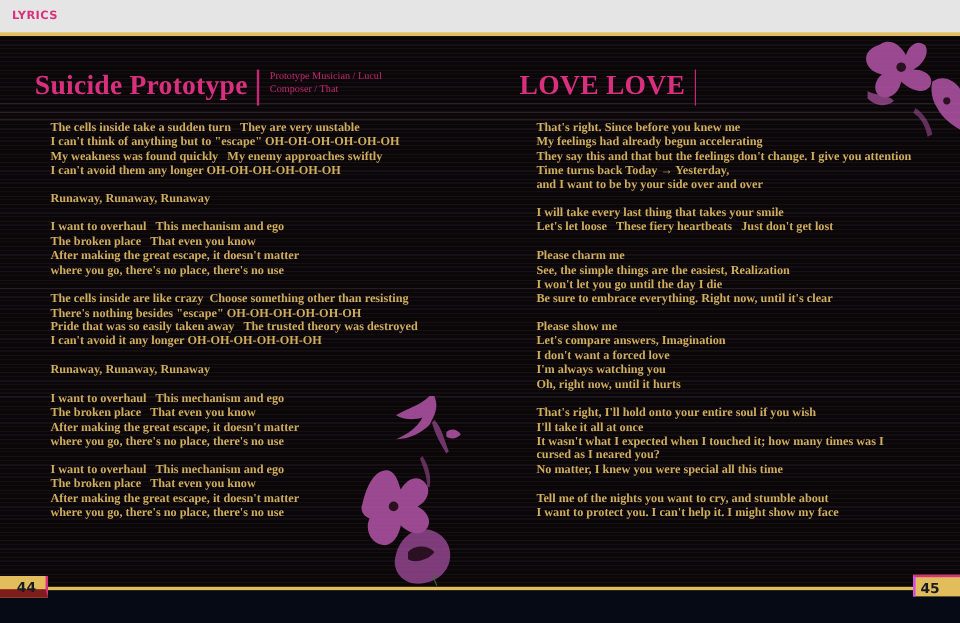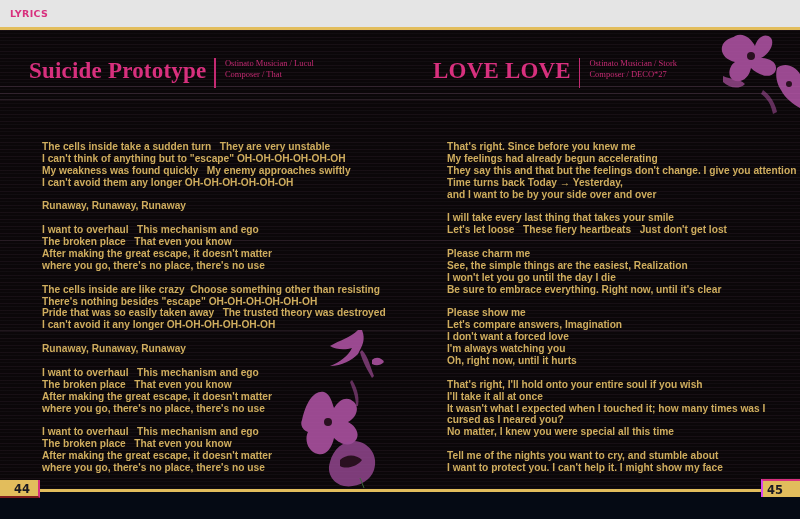--- a/index.html
+++ b/index.html
@@ -49,44 +49,44 @@
   .divider {
     width: 1.5px; height: 30px; background: #c42a72; margin: 0 9px 0 8px;
   }
   .credits {
     font-family: "Liberation Serif", "DejaVu Serif", serif;
     font-size: 8.5px; line-height: 11px; color: #c42a72;
   }
 
   .lyrics {
     position: absolute; top: 71px;
-    font-family: Liberation Sans, sans-serif;
+    font-family: Liberation Serif, serif;
     font-weight: bold; font-size: 10.2px; line-height: 11.9px;
-    color: #cfad5e; white-space: pre; margin-top: 40px;
+    color: #cfad5e; white-space: pre;
   }
   .lyrics .line { display: block; height: 11.9px; }
 
   .flower { position: absolute; }
 
   .gold-line-bottom {
     position: absolute; left: 0; top: 489px; width: 800px; height: 3px;
     background: #e2bd5c;
   }
   .bottombar {
     position: absolute; left: 0; top: 492px; width: 800px; height: 27px;
     background: #050a14;
   }
   .page-num {
     position: absolute; top: 480px; height: 18px; width: 40px;
     background: #e2bd5c;
     font-family: "DejaVu Sans", "Liberation Sans", sans-serif;
     font-weight: bold; font-size: 11.5px; color: #1a1a22;
     line-height: 18px;
   }
-  .page-num.left { left: 0; border-right: 2px solid #d8307e; border-bottom: 2px solid #7f1d1d; text-align: right; padding-right: 8px; }
+  .page-num.left { left: 0; border-right: 2px solid #d8307e; border-bottom: 7px solid #7f1d1d; text-align: right; padding-right: 8px; }
   .page-num.right { left: 761px; border-left: 2px solid #d946ef; border-top: 2px solid #d8307e; text-align: left; padding-left: 4px; width: 50px; top: 479px; }
 </style>
 </head>
 <body>
 
 <div class="topbar">
   <span class="left-label">LYRICS</span>
   <span class="right-label">SUICIDE PROTOTYPE/LOVE SCOPE</span>
 </div>
 <div class="gold-line-top"></div>
@@ -96,21 +96,21 @@
   <div class="streak" style="top:56px"></div>
   <div class="streak" style="top:63px"></div>
   <div class="streak" style="top:69px"></div>
   <div class="streak" style="top:210px;opacity:.6"></div>
   <div class="streak" style="top:300px;opacity:.7"></div>
 
   <div class="song-header" style="left:29px;">
     <span class="song-title">Suicide Prototype</span>
     <span class="divider"></span>
     <div class="credits">
-      <div>Ostinato Musician / Lucul</div>
+      <div>Prototype Musician / Lucul</div>
       <div>Composer / That</div>
     </div>
   </div>
 
   <div class="lyrics" id="lyrics-left" style="left:42px;"><span class="line">The cells inside take a sudden turn   They are very unstable</span><span class="line">I can't think of anything but to "escape" OH-OH-OH-OH-OH-OH</span><span class="line">My weakness was found quickly   My enemy approaches swiftly</span><span class="line">I can't avoid them any longer OH-OH-OH-OH-OH-OH</span><span class="line"></span><span class="line">Runaway, Runaway, Runaway</span><span class="line"></span><span class="line">I want to overhaul   This mechanism and ego</span><span class="line">The broken place   That even you know</span><span class="line">After making the great escape, it doesn't matter</span><span class="line">where you go, there's no place, there's no use</span><span class="line"></span><span class="line">The cells inside are like crazy  Choose something other than resisting</span><span class="line">There's nothing besides "escape" OH-OH-OH-OH-OH-OH</span><span class="line">Pride that was so easily taken away   The trusted theory was destroyed</span><span class="line">I can't avoid it any longer OH-OH-OH-OH-OH-OH</span><span class="line"></span><span class="line">Runaway, Runaway, Runaway</span><span class="line"></span><span class="line">I want to overhaul   This mechanism and ego</span><span class="line">The broken place   That even you know</span><span class="line">After making the great escape, it doesn't matter</span><span class="line">where you go, there's no place, there's no use</span><span class="line"></span><span class="line">I want to overhaul   This mechanism and ego</span><span class="line">The broken place   That even you know</span><span class="line">After making the great escape, it doesn't matter</span><span class="line">where you go, there's no place, there's no use</span></div>
 
   <svg class="flower" style="left:300px; top:280px;" width="100" height="180" viewBox="0 0 100 180">
     <g fill="#b455a8" opacity="0.85">
       <path d="M58,20 C50,28 40,30 30,36 C36,40 46,40 52,38 C48,46 40,52 30,56 C42,56 52,50 58,44 C62,36 66,30 62,20 Z"></path>
       <path d="M62,40 C68,46 70,56 74,66 L72,68 C66,58 62,50 60,42 Z" opacity=".7"></path>
@@ -124,24 +124,20 @@
     <g fill="#2a1020">
       <circle cx="28" cy="112" r="4"></circle>
       <path d="M40,150 C46,144 56,144 62,150 C58,156 46,160 40,156 Z"></path>
     </g>
     <path d="M60,168 L64,178" stroke="#3c6a3a" stroke-width="1"></path>
   </svg>
 
   <div class="song-header" style="left:433px;">
     <span class="song-title">LOVE LOVE</span>
     <span class="divider"></span>
-    <div class="credits">
-      <div>Ostinato Musician / Stork</div>
-      <div>Composer / DECO*27</div>
-    </div>
   </div>
 
   <div class="lyrics" id="lyrics-right" style="left:447px;"><span class="line">That's right. Since before you knew me</span><span class="line">My feelings had already begun accelerating</span><span class="line">They say this and that but the feelings don't change. I give you attention</span><span class="line">Time turns back Today → Yesterday,</span><span class="line">and I want to be by your side over and over</span><span class="line"></span><span class="line">I will take every last thing that takes your smile</span><span class="line">Let's let loose   These fiery heartbeats   Just don't get lost</span><span class="line"></span><span class="line">Please charm me</span><span class="line">See, the simple things are the easiest, Realization</span><span class="line">I won't let you go until the day I die</span><span class="line">Be sure to embrace everything. Right now, until it's clear</span><span class="line"></span><span class="line">Please show me</span><span class="line">Let's compare answers, Imagination</span><span class="line">I don't want a forced love</span><span class="line">I'm always watching you</span><span class="line">Oh, right now, until it hurts</span><span class="line"></span><span class="line">That's right, I'll hold onto your entire soul if you wish</span><span class="line">I'll take it all at once</span><span class="line">It wasn't what I expected when I touched it; how many times was I</span><span class="line">cursed as I neared you?</span><span class="line">No matter, I knew you were special all this time</span><span class="line"></span><span class="line">Tell me of the nights you want to cry, and stumble about</span><span class="line">I want to protect you. I can't help it. I might show my face</span></div>
 
   <svg class="flower" style="left:715px; top:-2px;" width="85" height="100" viewBox="0 0 85 100">
     <g fill="#b455a8" opacity="0.85">
       <path d="M20,8 C28,4 36,10 40,18 C42,10 50,4 56,10 C60,16 54,26 46,30 C56,30 64,36 60,44 C54,52 42,46 36,40 C34,50 26,56 18,52 C12,48 14,38 20,34 C10,32 4,24 8,16 C12,10 18,10 20,8 Z"></path>
       <path d="M8,48 C16,52 24,50 30,56 C24,62 14,60 8,54 Z" opacity=".8"></path>
       <path d="M62,40 C70,34 80,38 85,46 L85,80 C78,76 70,70 66,62 C62,56 60,48 62,40 Z"></path>
       <path d="M48,62 C54,66 60,74 62,84 L58,86 C56,76 52,70 46,66 Z" opacity=".6"></path>

